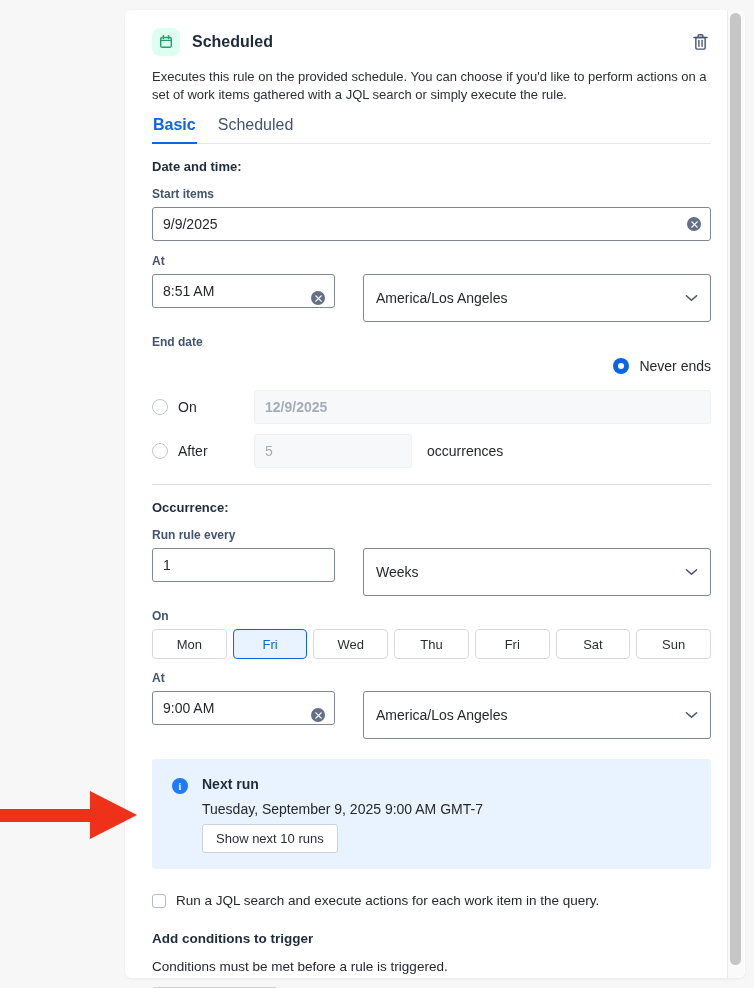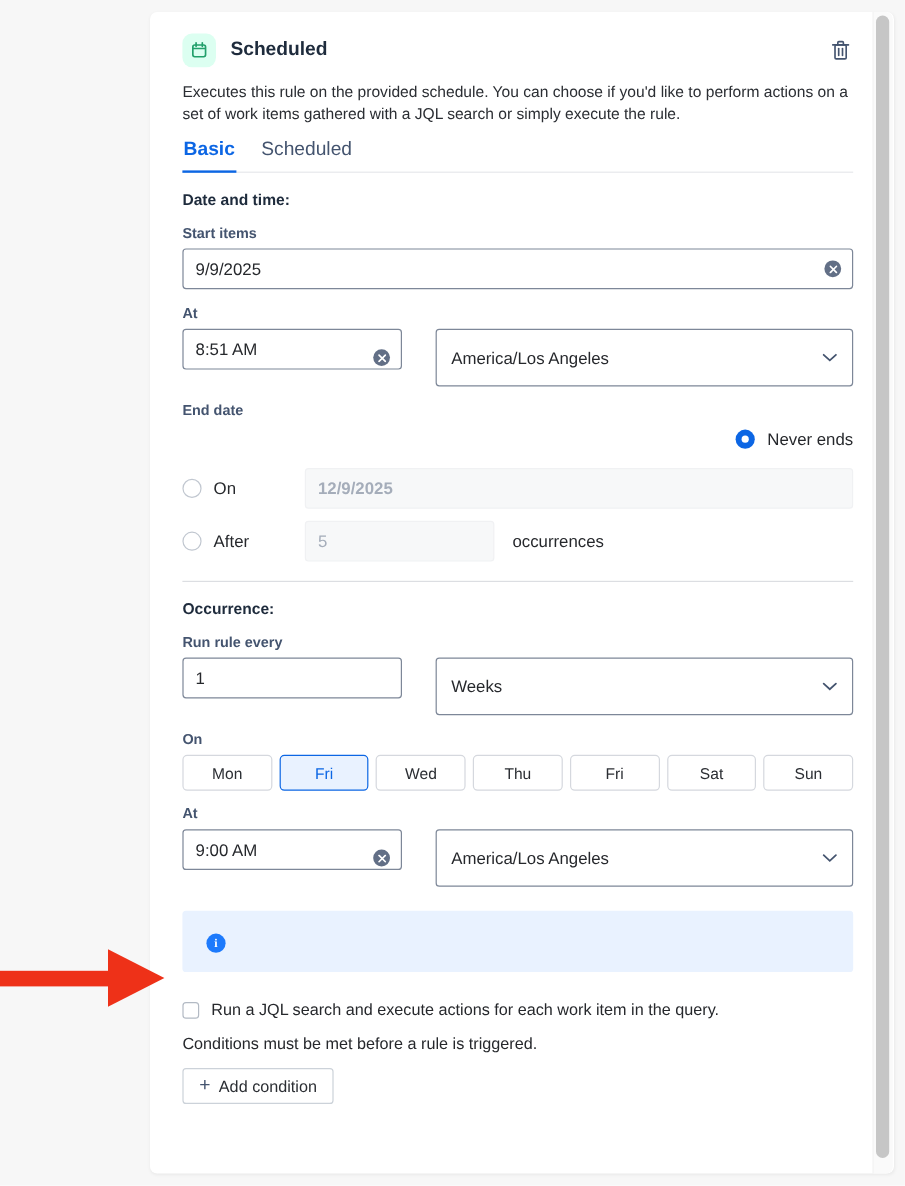--- a/index.html
+++ b/index.html
@@ -285,29 +285,35 @@
           <svg width="13" height="8" viewBox="0 0 14 8" fill="none" stroke="#44546f" stroke-width="1.6" stroke-linecap="round">
               <path d="M1.5 1.5 L7 6.5 L12.5 1.5"></path>
             </svg>
         </span>
       </div>
     </div>
 
     
     <div class="info-panel">
       <div class="info-icon">i</div>
+      <div>
+        <div class="info-title">Next run</div>
+        <div class="info-date">Tuesday, September 9, 2025 9:00 AM GMT-7</div>
+        <button class="info-btn">Show next 10 runs</button>
+      </div>
     </div>
 
     
     <div class="checkbox-row">
       <span class="checkbox"></span>
       <span class="checkbox-label">Run a JQL search and execute actions for each work item in the query.</span>
     </div>
 
     
+    <div class="cond-title">Add conditions to trigger</div>
     <div class="cond-desc">Conditions must be met before a rule is triggered.</div>
     <button class="add-cond-btn">
       <span class="plus-glyph">+</span>
       <span>Add condition</span>
     </button>
 
     
     
 
   </div>

